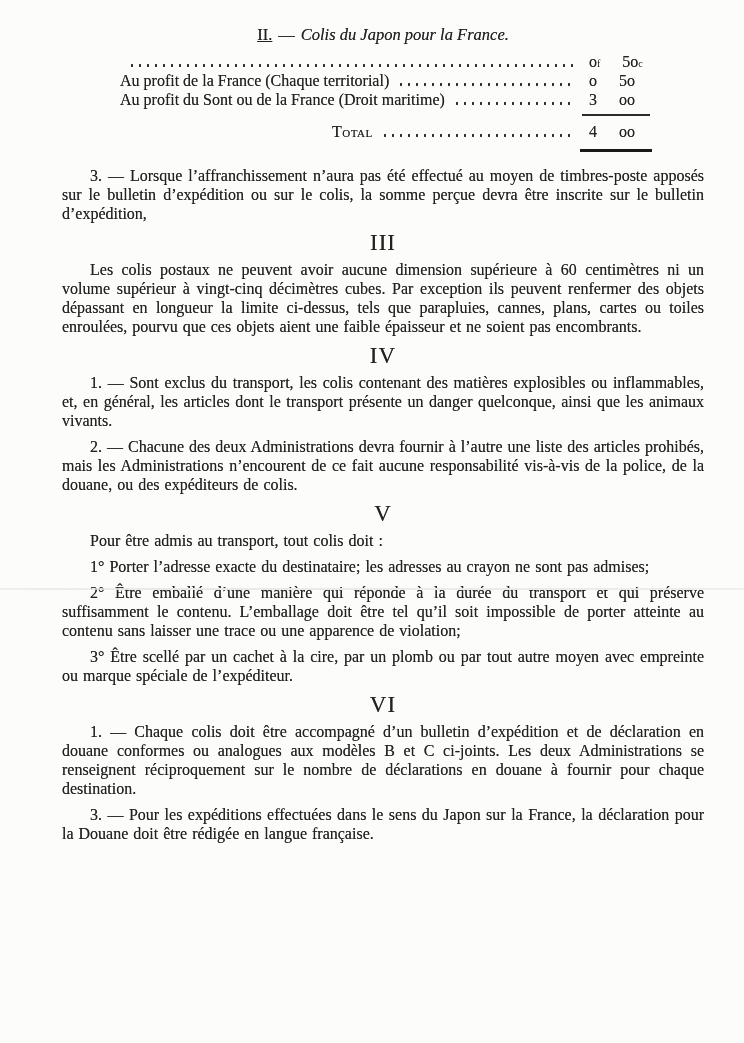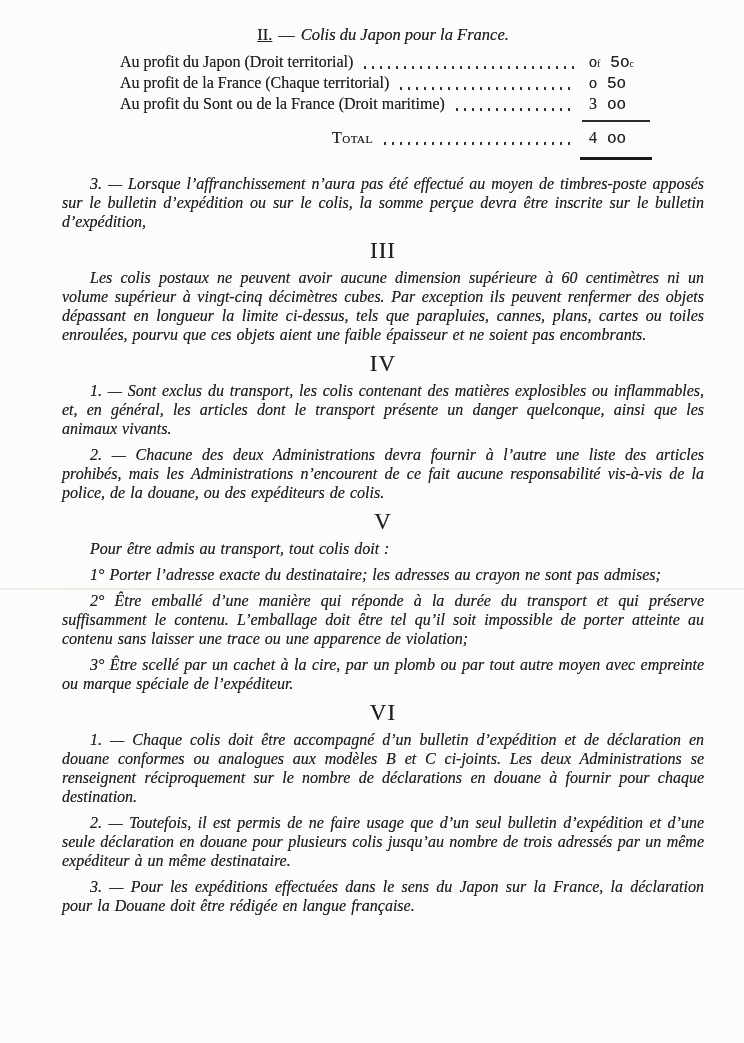--- a/index.html
+++ b/index.html
@@ -27,28 +27,28 @@
   .tariff { margin-left: 58px; margin-top: 8px; }
   .trow { display: flex; align-items: baseline; padding-right: 50px; line-height: 19px; }
   .leader {
     flex: 1 1 auto; min-width: 30px;
     align-self: flex-end; height: 5px; margin: 0 8px 3px 8px;
     background-image: radial-gradient(circle, #2e2e2e 1.1px, rgba(0,0,0,0) 1.45px);
     background-size: 8px 5px; background-repeat: repeat-x; background-position: 0 100%;
   }
   .tamount { display: inline-flex; align-items: baseline; width: 70px; white-space: nowrap; }
   .fr { display: inline-block; width: 13px; text-align: right; }
-  .ct { margin-left: 10px; font-family: Liberation Mono, monospace; }
+  .ct { margin-left: 22px; }
   sup.unit { font-size: 10px; line-height: 0; vertical-align: 5px; text-shadow: none; }
   .total-row { margin-left: 212px; margin-top: 6px; }
   .total-label { font-variant: small-caps; letter-spacing: 0.5px; }
   .rule-thin  { border-top: 2px solid #2a2a2a; width: 68px; margin: 5px 54px 0 auto; }
   .rule-thick { border-top: 3px solid #191919; width: 72px; margin: 8px 52px 0 auto; }
   
-  .para { margin: 7px 0 0 0; text-indent: 28px; text-align: justify; word-spacing: 1px; font-style: italic; }
+  .para { margin: 7px 0 0 0; text-indent: 28px; text-align: justify; word-spacing: 1px; }
   .para.first-after-tariff { margin-top: 14px; }
   .sec-heading {
     text-align: center; font-size: 23px; line-height: 19px;
     margin: 10px 0 8px 0; letter-spacing: 1px;
   }
   
   .scan-line {
     position: absolute; left: 0; top: 588px; width: 744px; height: 2px;
     background: linear-gradient(to right, rgba(200,200,196,0.25), #e9e9e5 20%, #ececea 80%, rgba(200,200,196,0.25));
   }
@@ -59,21 +59,20 @@
 <div class="page">
 
   <div class="doc-title">
     <span class="t-num">II.</span><span class="t-dash">—</span><span class="t-text">Colis du Japon pour la France.</span>
   </div>
 
 
   <div class="tariff">
 
     <div class="trow">
-      <span class="tlabel">Au profit du Japon (Droit territorial)</span>
       <span class="leader"></span>
       <span class="tamount">
           <span class="fr">o</span>
           <sup class="unit">f</sup>
           <span class="ct">5o</span>
           <sup class="unit">c</sup>
         </span>
     </div>
 
     <div class="trow">
@@ -118,17 +117,16 @@
   <p class="para">2. — Chacune des deux Administrations devra fournir à l’autre une liste des articles prohibés, mais les Administrations n’encourent de ce fait aucune responsabilité vis-à-vis de la police, de la douane, ou des expéditeurs de colis.</p>
 
   <div class="sec-heading">V</div>
   <p class="para">Pour être admis au transport, tout colis doit :</p>
   <p class="para">1° Porter l’adresse exacte du destinataire; les adresses au crayon ne sont pas admises;</p>
   <p class="para">2° Être emballé d’une manière qui réponde à la durée du transport et qui préserve suffisamment le contenu. L’emballage doit être tel qu’il soit impossible de porter atteinte au contenu sans laisser une trace ou une apparence de violation;</p>
   <p class="para">3° Être scellé par un cachet à la cire, par un plomb ou par tout autre moyen avec empreinte ou marque spéciale de l’expéditeur.</p>
 
   <div class="sec-heading">VI</div>
   <p class="para">1. — Chaque colis doit être accompagné d’un bulletin d’expédition et de déclaration en douane conformes ou analogues aux modèles B et C ci-joints. Les deux Administrations se renseignent réciproquement sur le nombre de déclarations en douane à fournir pour chaque destination.</p>
-  <p class="para">2. — Toutefois, il est permis de ne faire usage que d’un seul bulletin d’expédition et d’une seule déclaration en douane pour plusieurs colis jusqu’au nombre de trois adressés par un même expéditeur à un même destinataire.</p>
   <p class="para">3. — Pour les expéditions effectuées dans le sens du Japon sur la France, la déclaration pour la Douane doit être rédigée en langue française.</p>
 
   <div class="scan-line"></div>
 </div>
 
 </body></html>

